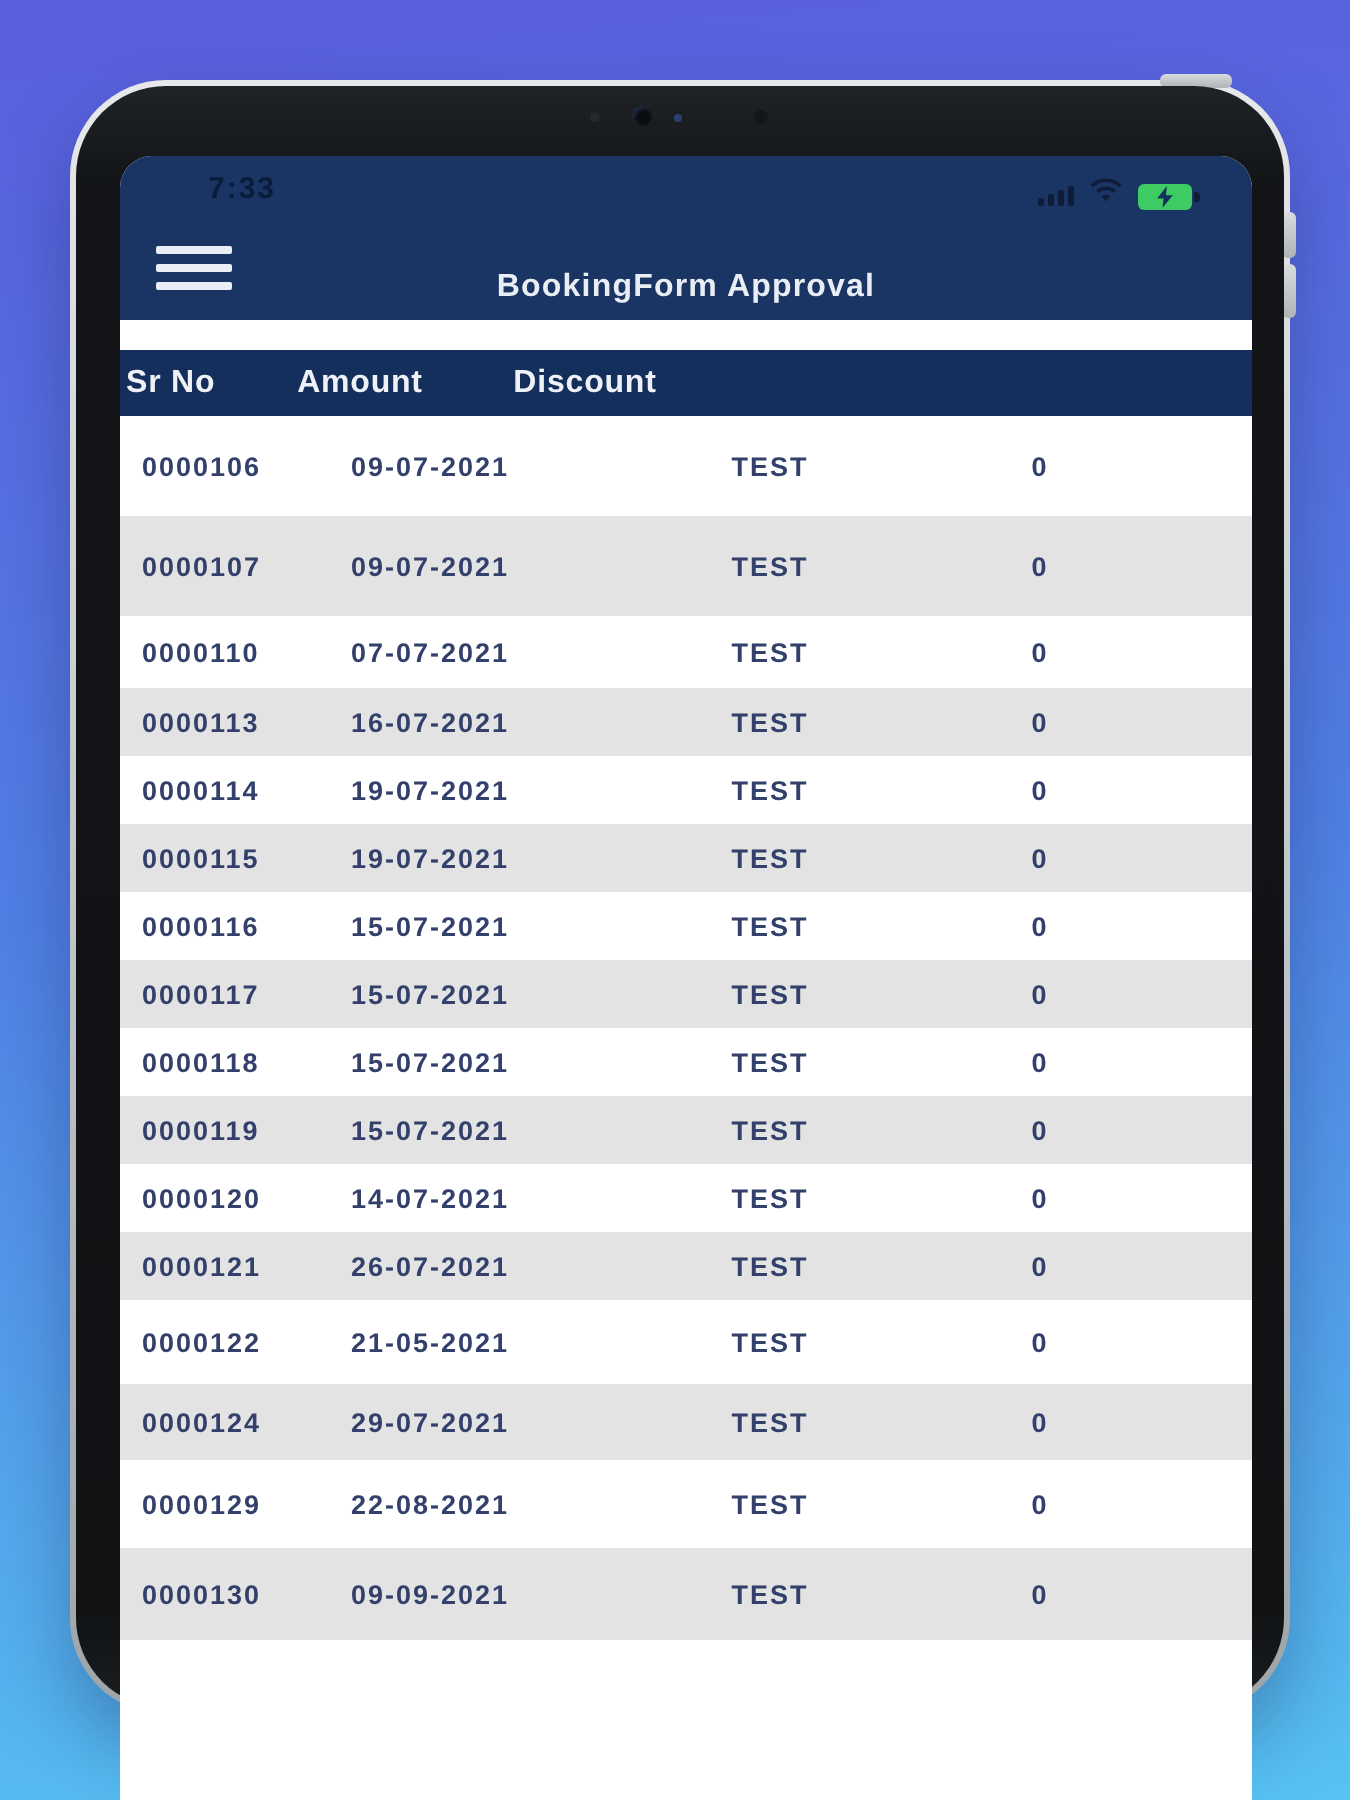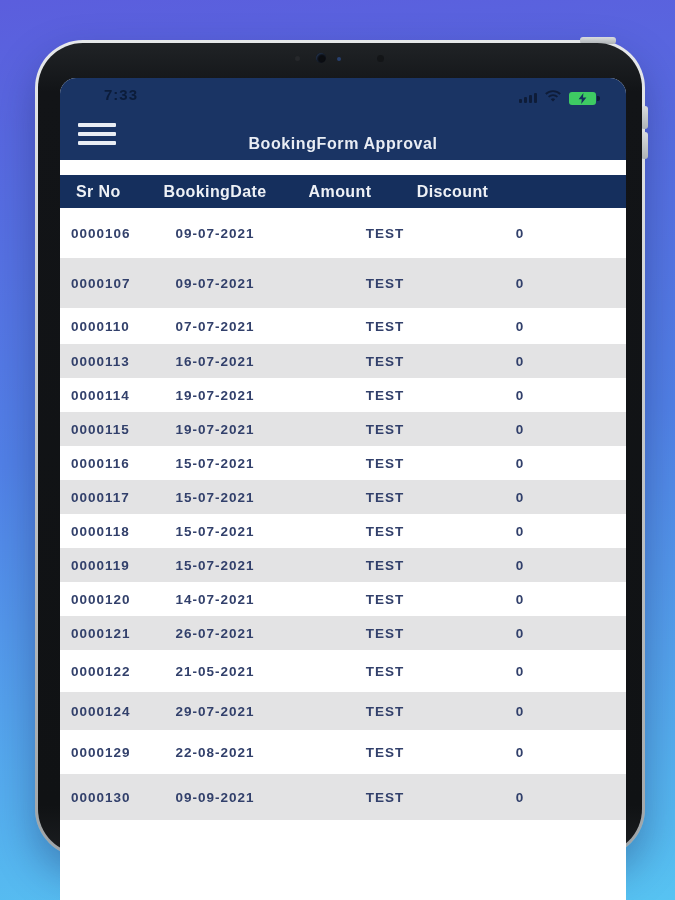--- a/index.html
+++ b/index.html
@@ -57,21 +57,21 @@
                display:flex; flex-direction:column; justify-content:space-between; cursor:pointer; }
   .hamburger i { display:block; height:4px; background:#e9edf4; border-radius:1px; }
   .appbar-title { position:absolute; bottom:7px; left:0; right:0; text-align:center;
                   color:#e9edf4; font-size:16px; font-weight:bold; letter-spacing:.6px; }
 
   .white-strip { height:15px; background:#ffffff; }
 
   
   .thead { height:33px; background:#152f5d; display:flex; align-items:center;
            width:640px; color:#eef1f6; font-size:16px; font-weight:bold; letter-spacing:.4px; }
-  .c1{width:75px;  flex:none; padding-left:16px; text-align:left;}
+  .c1{width:75px;  flex:none; padding-left:3px; text-align:left;}
   .c2{width:160px; flex:none; text-align:center;}
   .c3{width:180px; flex:none; text-align:center;}
   .c4{width:90px;  flex:none; text-align:center;}
   .c5{width:135px; flex:none; text-align:center;}
   .trow { width:640px; display:flex; align-items:center; background:#ffffff;
           color:#32406b; font-size:13.5px; font-weight:bold; letter-spacing:1px; }
   .trow.alt { background:#e3e3e4; }
   .trow .c1 { padding-left:11px; }
 
   .home-indicator { position:absolute; left:50%; transform:translateX(-50%);
@@ -122,21 +122,20 @@
             <i></i>
             <i></i>
           </div>
         <div class="appbar-title">BookingForm Approval</div>
       </div>
 
       <div class="white-strip"></div>
 
       <div class="thead">
         <span class="c1">Sr No</span>
-        <span class="c2">BookingDate</span>
         <span class="c4">Amount</span>
         <span class="c5">Discount</span>
       </div>
 
       <div>
           <div class="trow" style="height: 50px;">
           <span class="c1">0000106</span>
           <span class="c2">09-07-2021</span>
           <span class="c3">TEST</span>
           <span class="c4">0</span>

